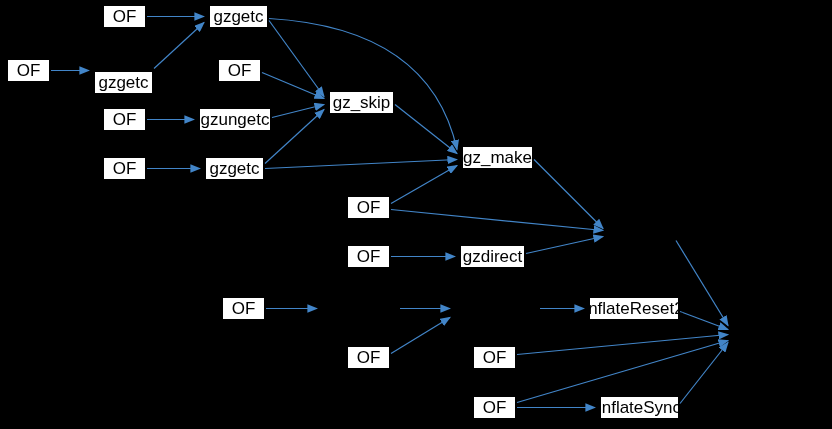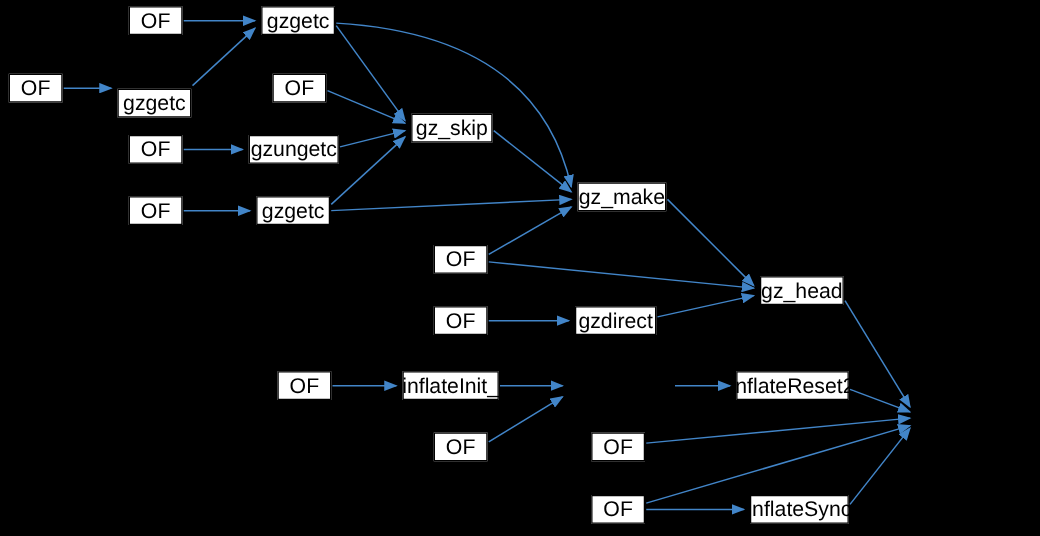--- a/index.html
+++ b/index.html
@@ -71,23 +71,21 @@
     <div class="node" style="left: 7px; top: 59px; width: 43px; height: 23px;">OF</div>
     <div class="node" style="left: 94px; top: 71px; width: 59px; height: 23px; text-align: right;">gzgetc</div>
     <div class="node" style="left: 218px; top: 59px; width: 43px; height: 23px;">OF</div>
     <div class="node" style="left: 329px; top: 91px; width: 65px; height: 23px;">gz_skip</div>
     <div class="node" style="left: 103px; top: 108px; width: 43px; height: 23px;">OF</div>
     <div class="node" style="left: 199px; top: 108px; width: 72px; height: 23px;">gzungetc</div>
     <div class="node" style="left: 103px; top: 157px; width: 43px; height: 23px;">OF</div>
     <div class="node" style="left: 205px; top: 157px; width: 59px; height: 23px;">gzgetc</div>
     <div class="node" style="left: 462px; top: 146px; width: 71px; height: 23px; text-align: center;">gz_make</div>
     <div class="node" style="left: 347px; top: 196px; width: 43px; height: 23px;">OF</div>
-    <div class="node" style="left: 608px; top: 221px; width: 67px; height: 23px;">gz_head</div>
     <div class="node" style="left: 347px; top: 245px; width: 43px; height: 23px;">OF</div>
     <div class="node" style="left: 460px; top: 245px; width: 65px; height: 23px;">gzdirect</div>
     <div class="node" style="left: 222px; top: 297px; width: 43px; height: 23px;">OF</div>
-    <div class="node" style="left: 322px; top: 297px; width: 77px; height: 23px;">inflateInit_</div>
     <div class="node" style="left: 589px; top: 297px; width: 90px; height: 23px; text-align: center;">inflateReset2</div>
     <div class="node" style="left: 347px; top: 346px; width: 43px; height: 23px;">OF</div>
     <div class="node" style="left: 473px; top: 346px; width: 43px; height: 23px;">OF</div>
     <div class="node" style="left: 473px; top: 396px; width: 43px; height: 23px;">OF</div>
     <div class="node" style="left: 600px; top: 396px; width: 79px; height: 23px;">inflateSync</div>
   </div>
 
 </body></html>

